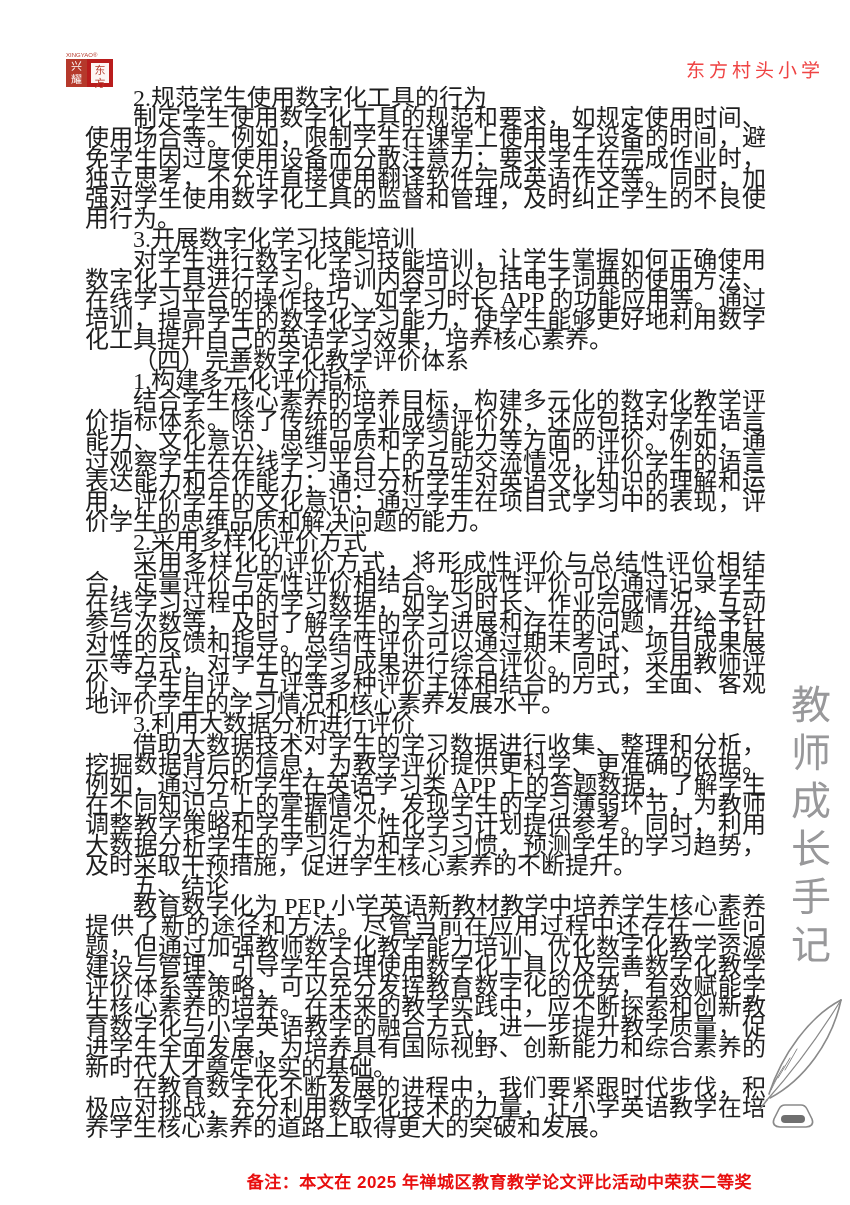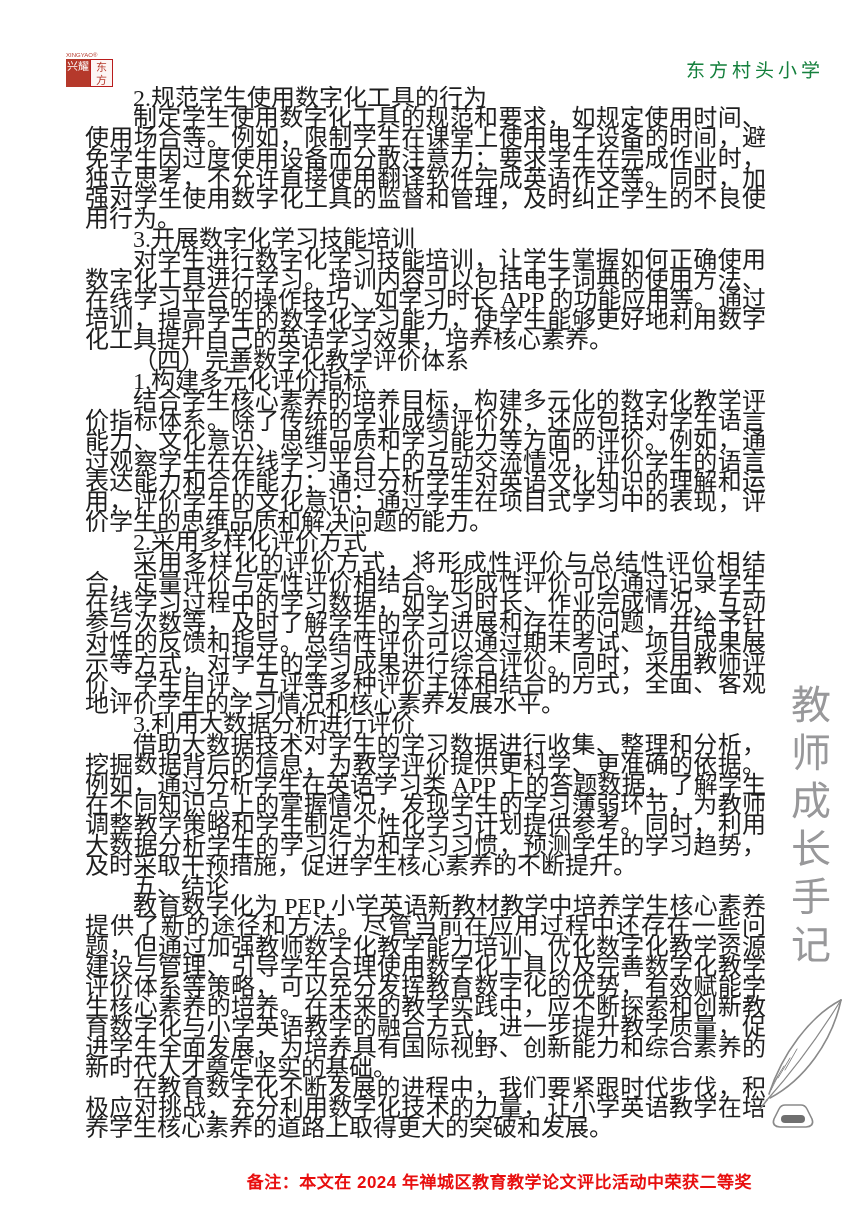--- a/index.html
+++ b/index.html
@@ -49,41 +49,41 @@
     color: #ffffff;
     width: 24px;
     font-size: 11px;
     line-height: 13px;
     text-align: center;
     padding-top: 1px;
     writing-mode: horizontal-tb;
     word-break: break-all;
   }
   .seal-outline {
-    border: 1px solid #b91c1c;
+    border: 4px solid #b91c1c;
     color: #b5392b;
     width: 21px;
     font-size: 11px;
     line-height: 13px;
     text-align: center;
     padding-top: 1px;
     word-break: break-all;
     background: #fdf5f4;
   }
   .brand {
     margin-left: 9px;
     color: #bf3b2c;
     font-size: 21px;
     font-weight: bold;
     letter-spacing: 2px;
     white-space: nowrap;
   }
   .header-spacer { flex: 1; }
   .school {
-    color: #15803d;
+    color: #ef4444;
     font-size: 19px;
     letter-spacing: 4px;
     white-space: nowrap;
     margin-right: 2px;
   }
 
   
   .content {
     position: absolute;
     top: 88px;
@@ -170,21 +170,21 @@
         <p class="para">1.构建多元化评价指标</p>
         <p class="para">结合学生核心素养的培养目标，构建多元化的数字化教学评价指标体系。除了传统的学业成绩评价外，还应包括对学生语言能力、文化意识、思维品质和学习能力等方面的评价。例如，通过观察学生在在线学习平台上的互动交流情况，评价学生的语言表达能力和合作能力；通过分析学生对英语文化知识的理解和运用，评价学生的文化意识；通过学生在项目式学习中的表现，评价学生的思维品质和解决问题的能力。</p>
         <p class="para">2.采用多样化评价方式</p>
         <p class="para">采用多样化的评价方式，将形成性评价与总结性评价相结合，定量评价与定性评价相结合。形成性评价可以通过记录学生在线学习过程中的学习数据，如学习时长、作业完成情况、互动参与次数等，及时了解学生的学习进展和存在的问题，并给予针对性的反馈和指导。总结性评价可以通过期末考试、项目成果展示等方式，对学生的学习成果进行综合评价。同时，采用教师评价、学生自评、互评等多种评价主体相结合的方式，全面、客观地评价学生的学习情况和核心素养发展水平。</p>
         <p class="para">3.利用大数据分析进行评价</p>
         <p class="para">借助大数据技术对学生的学习数据进行收集、整理和分析，挖掘数据背后的信息，为教学评价提供更科学、更准确的依据。例如，通过分析学生在英语学习类 APP 上的答题数据，了解学生在不同知识点上的掌握情况，发现学生的学习薄弱环节，为教师调整教学策略和学生制定个性化学习计划提供参考。同时，利用大数据分析学生的学习行为和学习习惯，预测学生的学习趋势，及时采取干预措施，促进学生核心素养的不断提升。</p>
         <p class="para">五、结论</p>
         <p class="para">教育数字化为 PEP 小学英语新教材教学中培养学生核心素养提供了新的途径和方法。尽管当前在应用过程中还存在一些问题，但通过加强教师数字化教学能力培训、优化数字化教学资源建设与管理、引导学生合理使用数字化工具以及完善数字化教学评价体系等策略，可以充分发挥教育数字化的优势，有效赋能学生核心素养的培养。在未来的教学实践中，应不断探索和创新教育数字化与小学英语教学的融合方式，进一步提升教学质量，促进学生全面发展，为培养具有国际视野、创新能力和综合素养的新时代人才奠定坚实的基础。</p>
         <p class="para">在教育数字化不断发展的进程中，我们要紧跟时代步伐，积极应对挑战，充分利用数字化技术的力量，让小学英语教学在培养学生核心素养的道路上取得更大的突破和发展。</p>
       </div>
-    <div class="note">备注：本文在 2024 年禅城区教育教学论文评比活动中荣获二等奖</div>
+    <div class="note">备注：本文在 2025 年禅城区教育教学论文评比活动中荣获二等奖</div>
   </div>
 
   <div class="vertical-title">教师成长手记</div>
 
   <svg class="quill" viewBox="0 0 110 136" fill="none" stroke="#8a8a8a" stroke-width="1.6" stroke-linecap="round">
 
     <path d="M101 4 C 70 20, 42 58, 29 98"></path>
     <path d="M101 4 C 92 46, 64 84, 30 102"></path>
 
     <path d="M101 4 C 80 38, 52 76, 27 104" stroke-width="1.2"></path>

